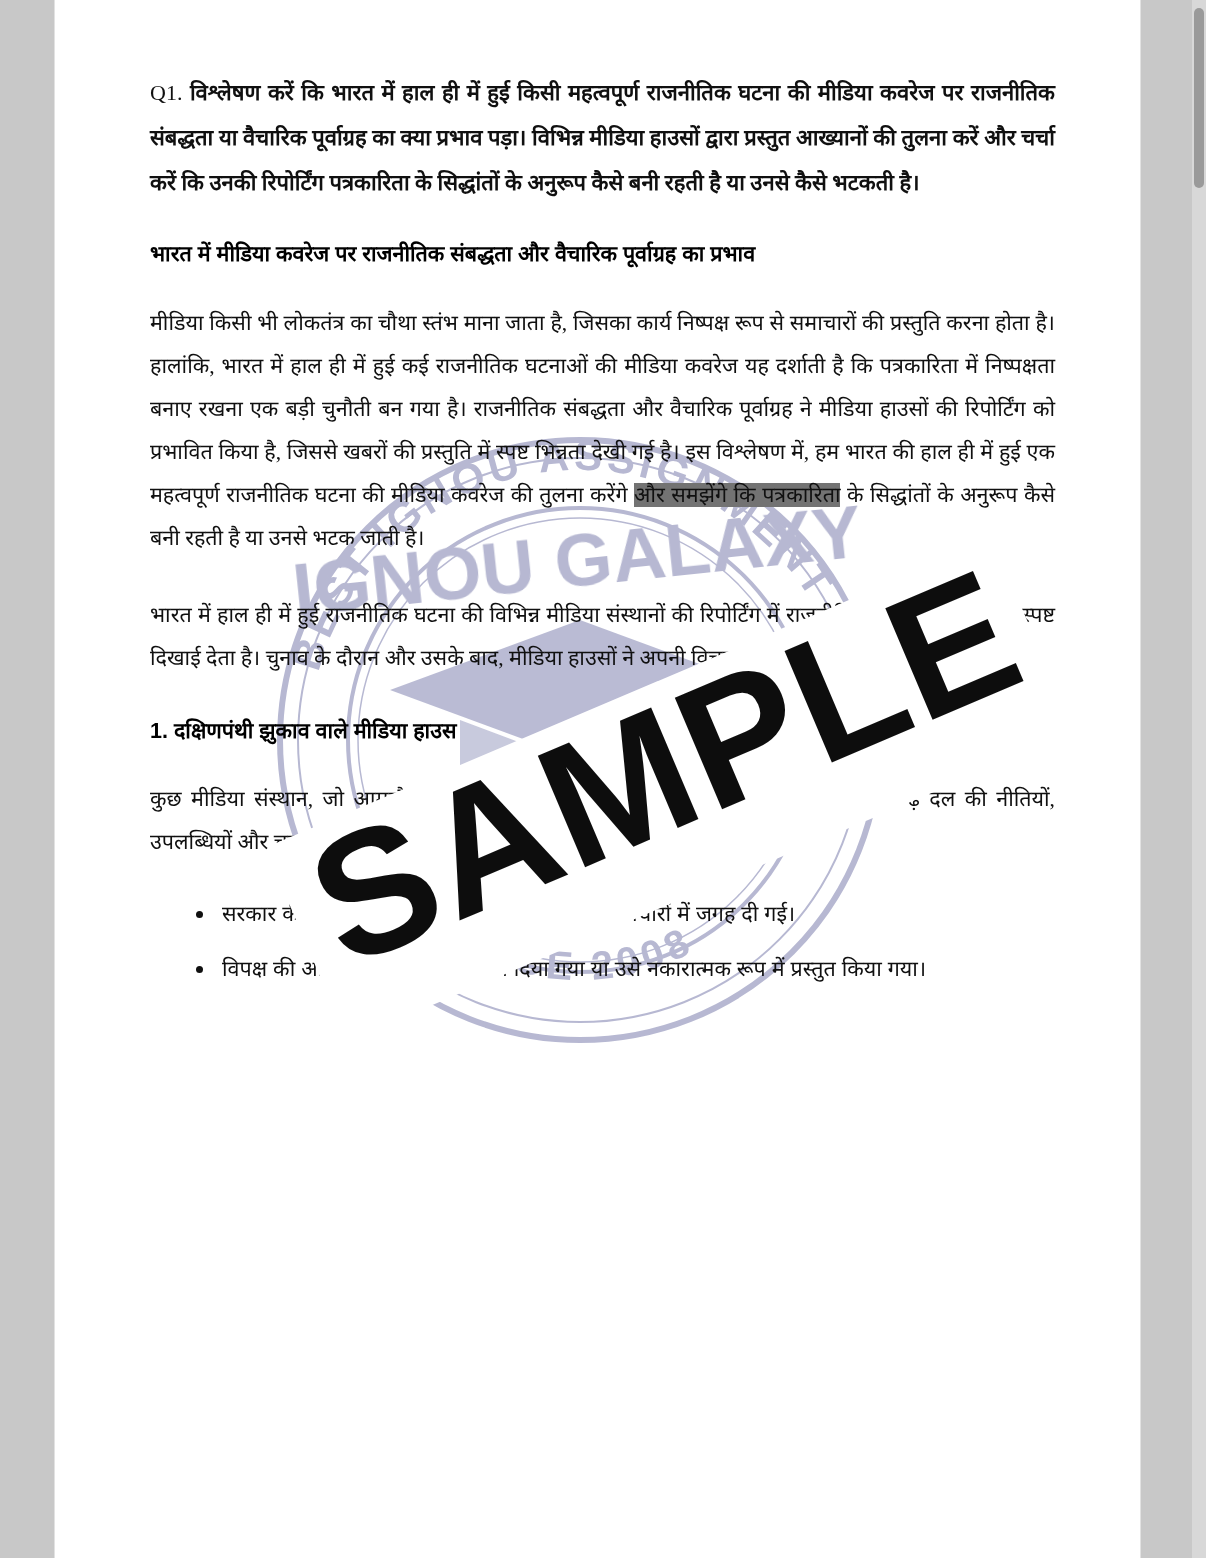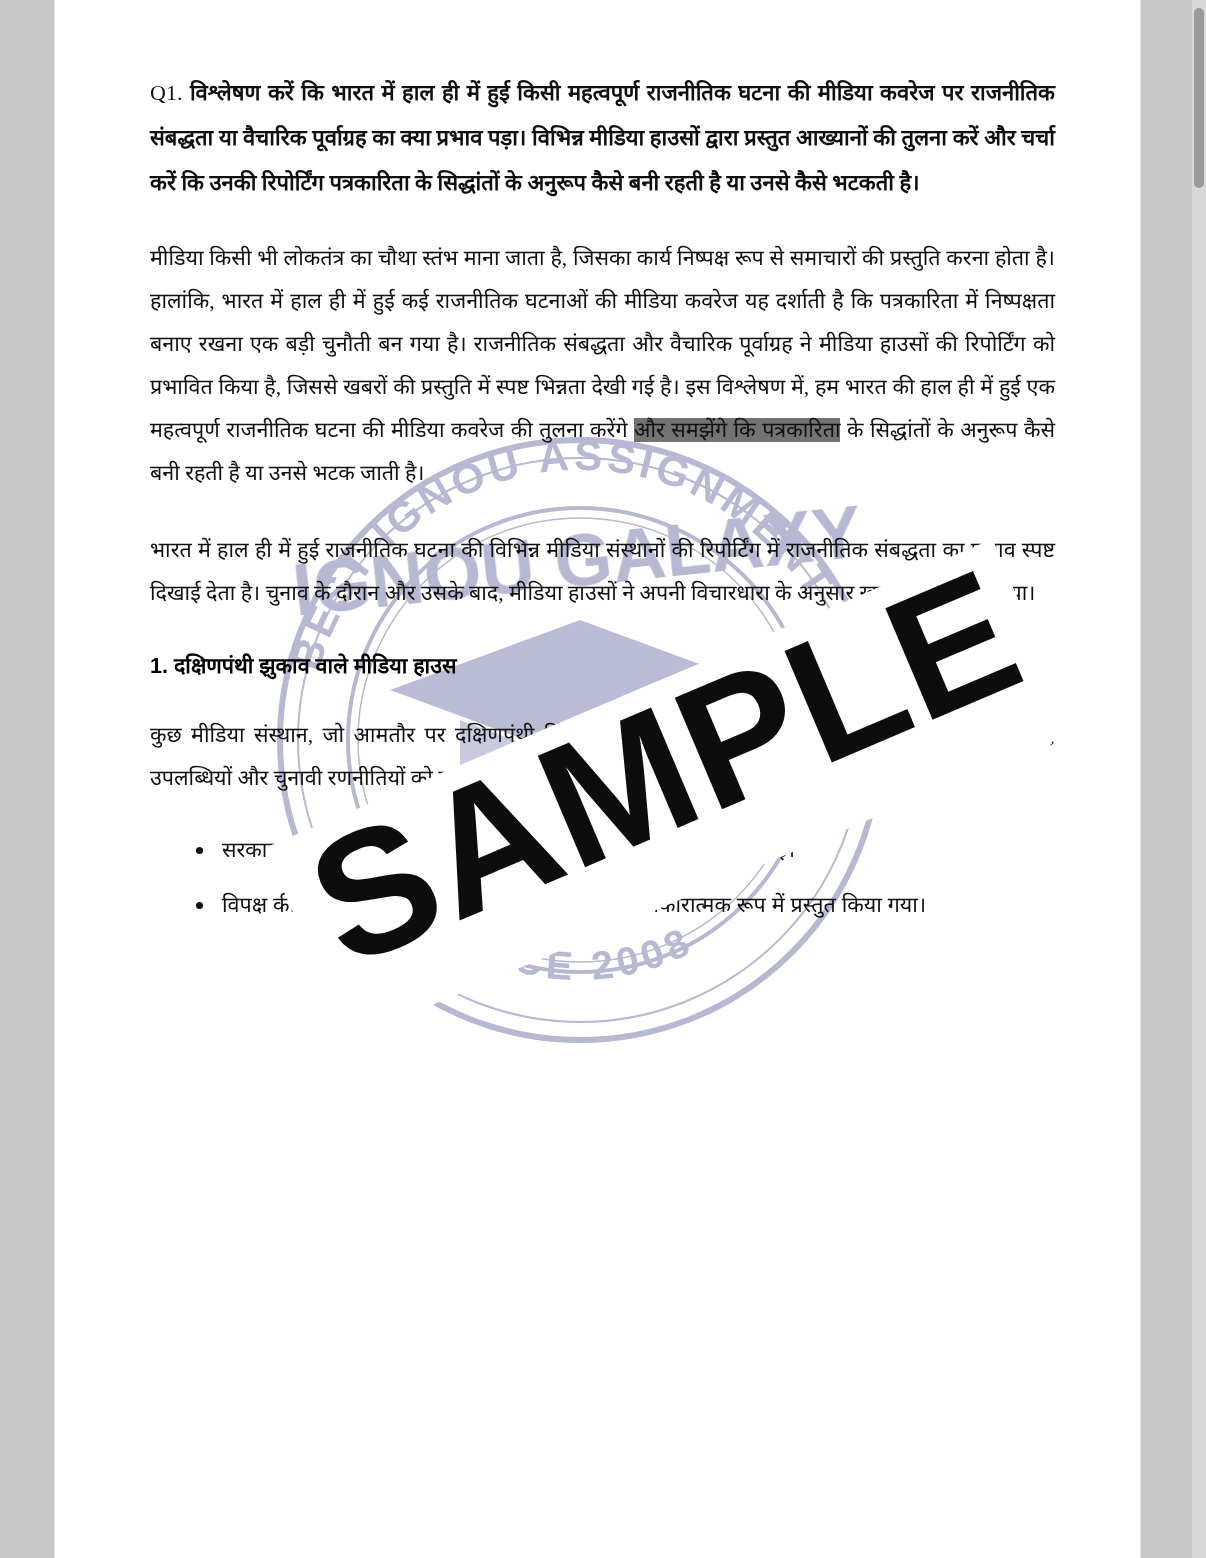--- a/index.html
+++ b/index.html
@@ -182,20 +182,21 @@
     </svg>
   </div>
 
   <div id="doc">
 
     <p class="para q-head">
       <span class="qnum">Q1.</span>
       <span>विश्लेषण करें कि भारत में हाल ही में हुई किसी महत्वपूर्ण राजनीतिक घटना की मीडिया कवरेज पर राजनीतिक संबद्धता या वैचारिक पूर्वाग्रह का क्या प्रभाव पड़ा। विभिन्न मीडिया हाउसों द्वारा प्रस्तुत आख्यानों की तुलना करें और चर्चा करें कि उनकी रिपोर्टिंग पत्रकारिता के सिद्धांतों के अनुरूप कैसे बनी रहती है या उनसे कैसे भटकती है।</span>
     </p>
 
+    <p class="sub-head">भारत में मीडिया कवरेज पर राजनीतिक संबद्धता और वैचारिक पूर्वाग्रह का प्रभाव</p>
 
     <p class="para body-para">
       <span>मीडिया किसी भी लोकतंत्र का चौथा स्तंभ माना जाता है, जिसका कार्य निष्पक्ष रूप से समाचारों की प्रस्तुति करना होता है। हालांकि, भारत में हाल ही में हुई कई राजनीतिक घटनाओं की मीडिया कवरेज यह दर्शाती है कि पत्रकारिता में निष्पक्षता बनाए रखना एक बड़ी चुनौती बन गया है। राजनीतिक संबद्धता और वैचारिक पूर्वाग्रह ने मीडिया हाउसों की रिपोर्टिंग को प्रभावित किया है, जिससे खबरों की प्रस्तुति में स्पष्ट भिन्नता देखी गई है। इस विश्लेषण में, हम भारत की हाल ही में हुई एक महत्वपूर्ण राजनीतिक घटना की मीडिया कवरेज की तुलना करेंगे </span><span class="hl">और समझेंगे कि पत्रकारिता</span><span> के सिद्धांतों के अनुरूप कैसे बनी रहती है या उनसे भटक जाती है।</span>
     </p>
 
 
     <p class="para body-para">भारत में हाल ही में हुई राजनीतिक घटना की विभिन्न मीडिया संस्थानों की रिपोर्टिंग में राजनीतिक संबद्धता का प्रभाव स्पष्ट दिखाई देता है। चुनाव के दौरान और उसके बाद, मीडिया हाउसों ने अपनी विचारधारा के अनुसार खबरों को प्रस्तुत किया।</p>
 
     <p class="sub-head">1. दक्षिणपंथी झुकाव वाले मीडिया हाउस</p>
 

